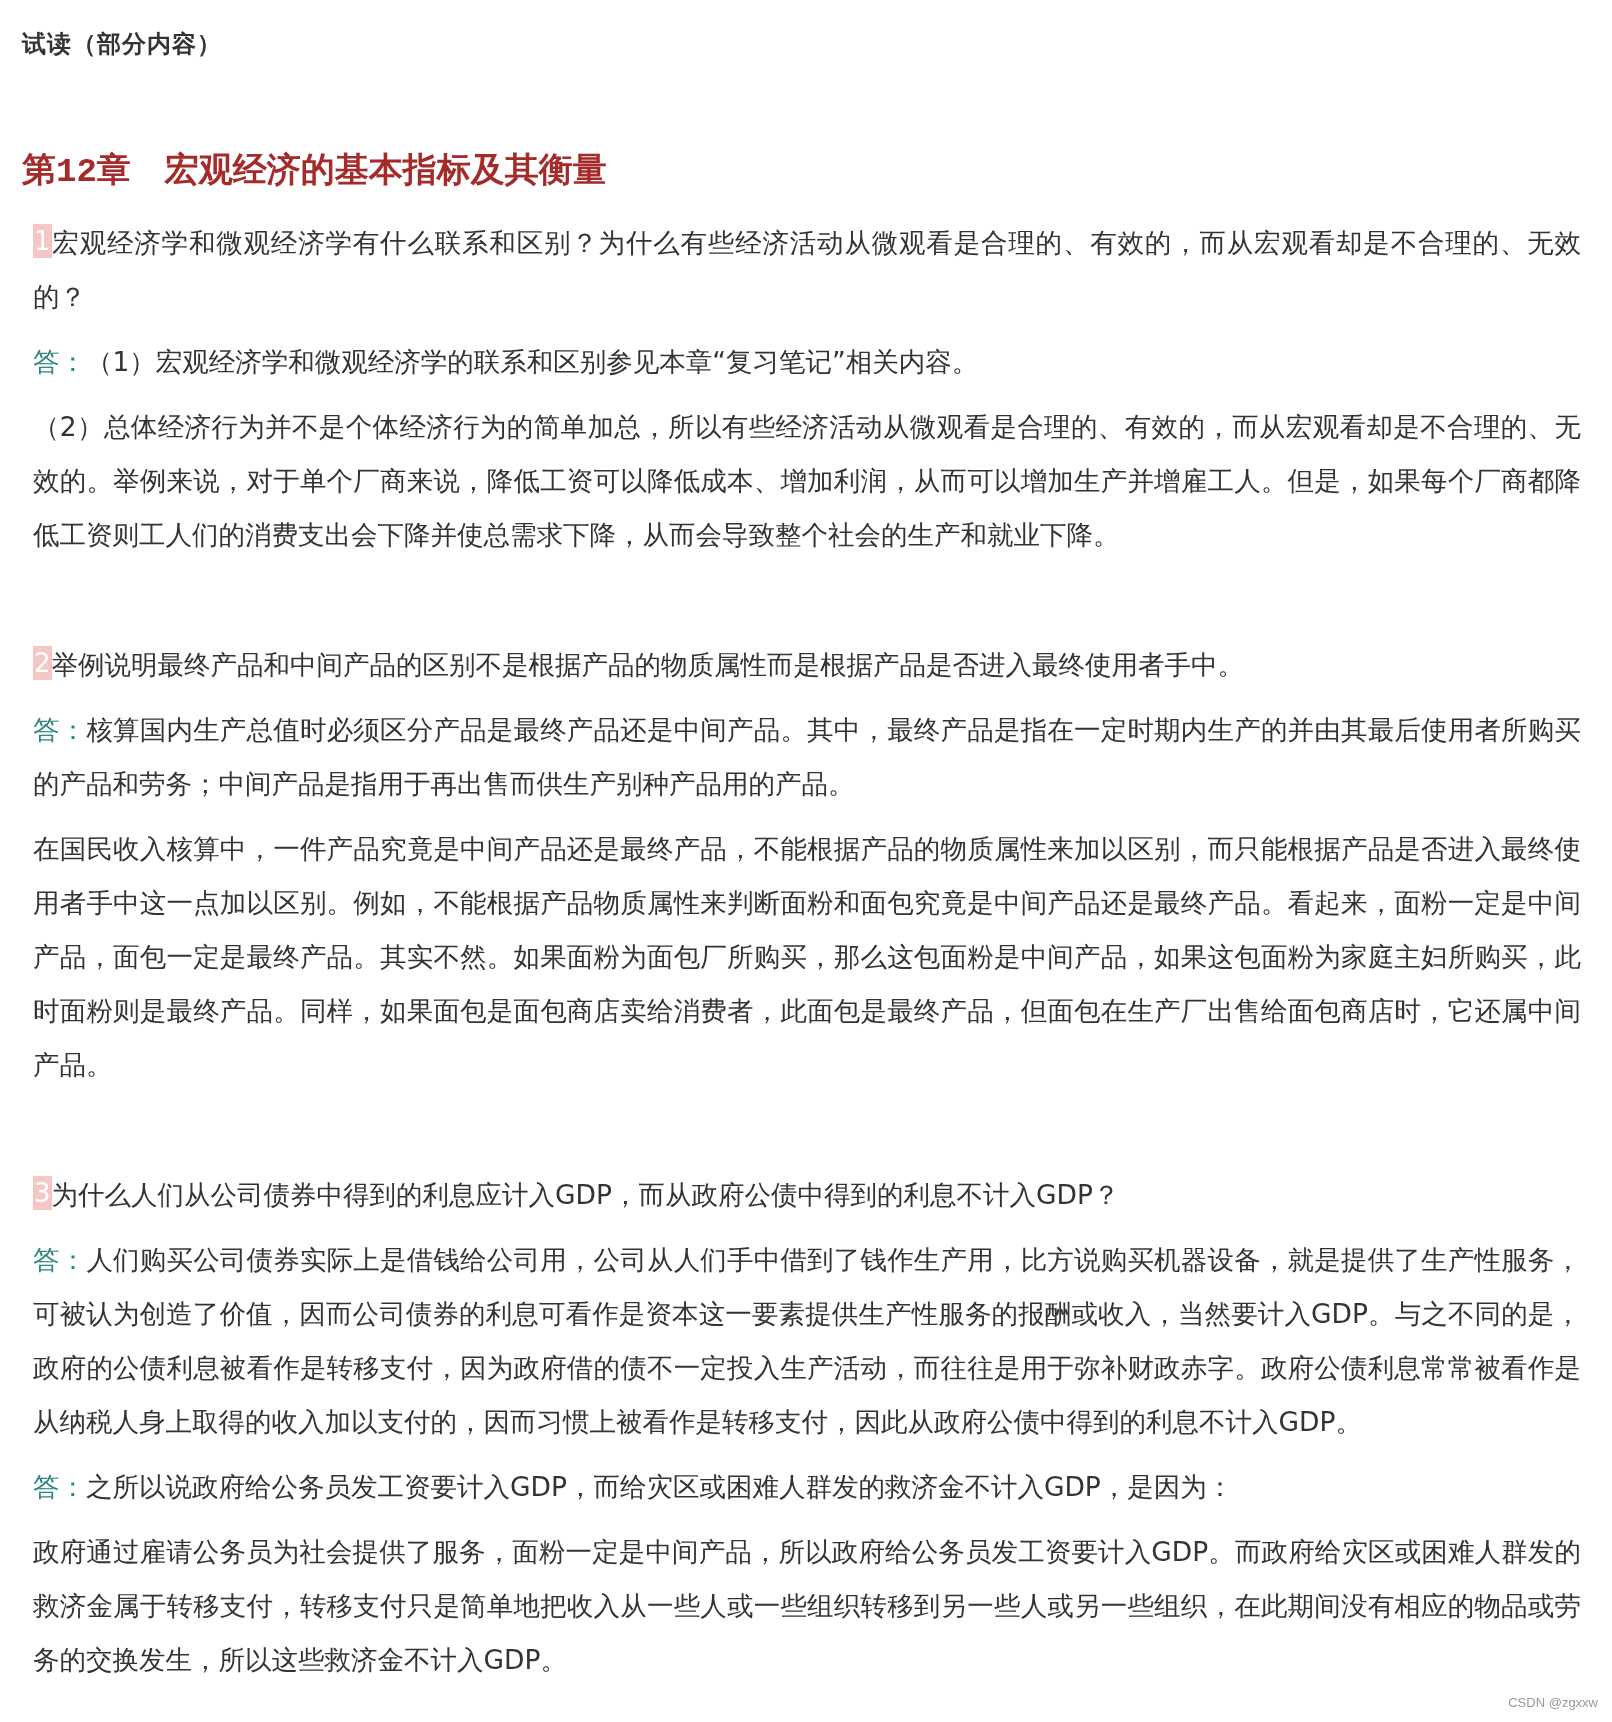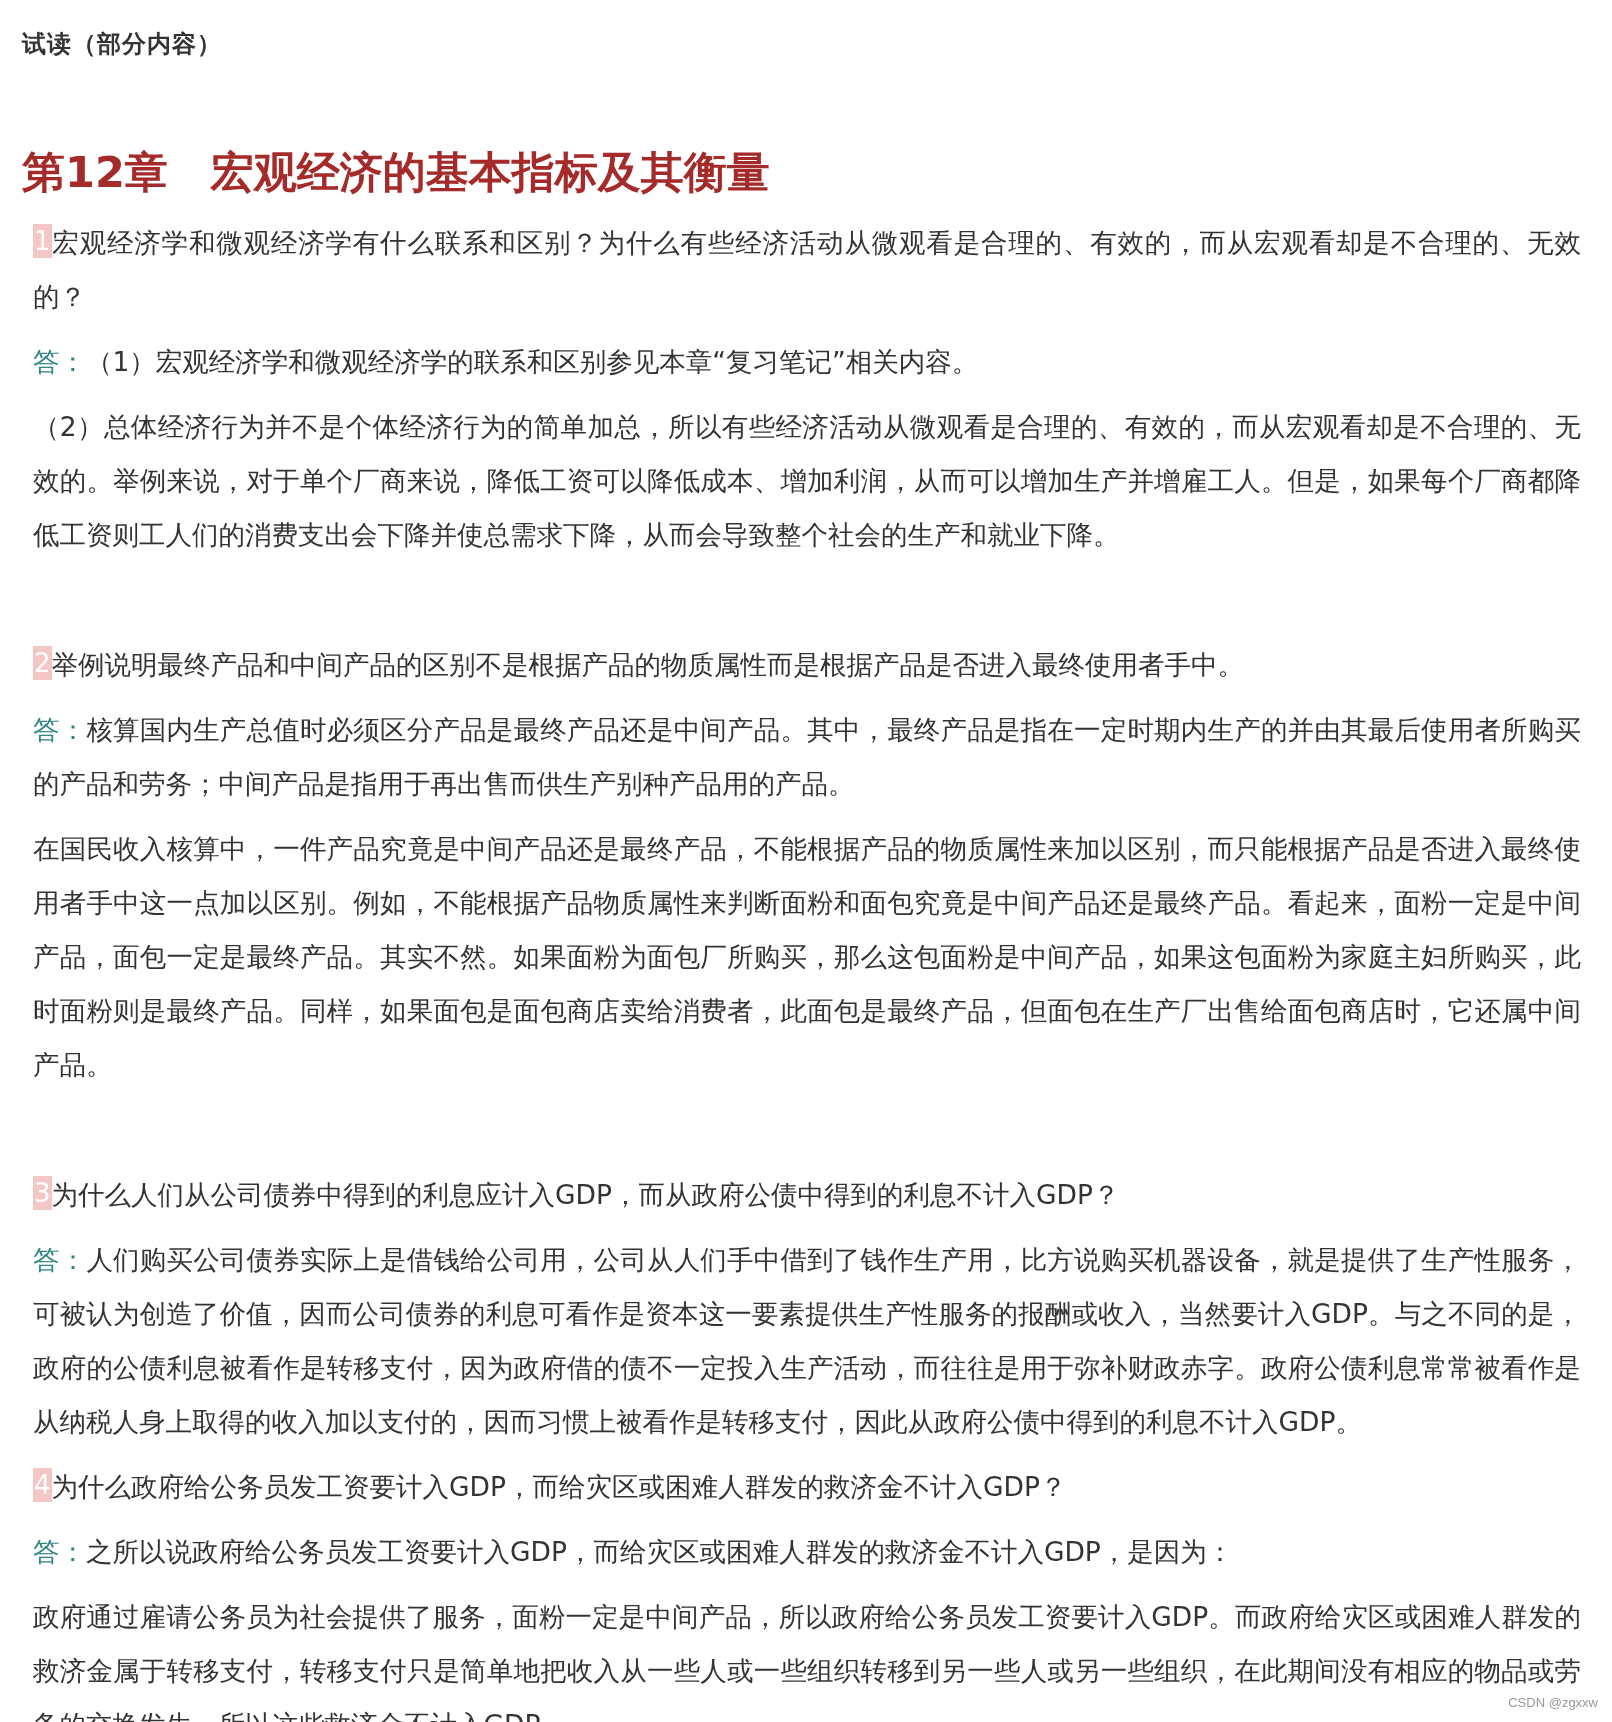--- a/index.html
+++ b/index.html
@@ -29,25 +29,26 @@
       line-height: 48px;
       color: #333333;
       font-weight: bold;
       letter-spacing: 1px;
       white-space: nowrap;
     }
     .chapter-title {
       position: absolute;
       top: 148px;
       left: 0;
-      font-size: 43px;
+      font-size: 34px;
       line-height: 48px;
       color: #a52a2a;
       font-weight: bold;
       white-space: nowrap;
+      font-family: Liberation Mono, monospace;
     }
     .content {
       position: absolute;
       top: 205px;
       left: 0;
       width: 1570px;
       font-size: 26.5px;
       line-height: 54px;
       color: #333333;
     }
@@ -97,19 +98,18 @@
     <div class="spacer"></div>
 
     <p class="para"><span class="qnum">2</span><span>举例说明最终产品和中间产品的区别不是根据产品的物质属性而是根据产品是否进入最终使用者手中。</span></p>
     <p class="para"><span class="ans-label">答：</span><span>核算国内生产总值时必须区分产品是最终产品还是中间产品。其中，最终产品是指在一定时期内生产的并由其最后使用者所购买的产品和劳务；中间产品是指用于再出售而供生产别种产品用的产品。</span></p>
     <p class="para">在国民收入核算中，一件产品究竟是中间产品还是最终产品，不能根据产品的物质属性来加以区别，而只能根据产品是否进入最终使用者手中这一点加以区别。例如，不能根据产品物质属性来判断面粉和面包究竟是中间产品还是最终产品。看起来，面粉一定是中间产品，面包一定是最终产品。其实不然。如果面粉为面包厂所购买，那么这包面粉是中间产品，如果这包面粉为家庭主妇所购买，此时面粉则是最终产品。同样，如果面包是面包商店卖给消费者，此面包是最终产品，但面包在生产厂出售给面包商店时，它还属中间产品。</p>
     <div class="spacer"></div>
 
     <p class="para"><span class="qnum">3</span><span>为什么人们从公司债券中得到的利息应计入GDP，而从政府公债中得到的利息不计入GDP？</span></p>
     <p class="para"><span class="ans-label">答：</span><span>人们购买公司债券实际上是借钱给公司用，公司从人们手中借到了钱作生产用，比方说购买机器设备，就是提供了生产性服务，可被认为创造了价值，因而公司债券的利息可看作是资本这一要素提供生产性服务的报酬或收入，当然要计入GDP。与之不同的是，政府的公债利息被看作是转移支付，因为政府借的债不一定投入生产活动，而往往是用于弥补财政赤字。政府公债利息常常被看作是从纳税人身上取得的收入加以支付的，因而习惯上被看作是转移支付，因此从政府公债中得到的利息不计入GDP。</span></p>
 
-    <p class="para"><span class="qnum">4</span><span>为什么政府给公务员发工资要计入GDP，而给灾区或困难人群发的救济金不计入GDP？</span></p>
     <p class="para"><span class="ans-label">答：</span><span>之所以说政府给公务员发工资要计入GDP，而给灾区或困难人群发的救济金不计入GDP，是因为：</span></p>
     <p class="para">政府通过雇请公务员为社会提供了服务，面粉一定是中间产品，所以政府给公务员发工资要计入GDP。而政府给灾区或困难人群发的救济金属于转移支付，转移支付只是简单地把收入从一些人或一些组织转移到另一些人或另一些组织，在此期间没有相应的物品或劳务的交换发生，所以这些救济金不计入GDP。</p>
   </div>
 </div>
 
 <div class="watermark">CSDN @zgxxw</div>
 
 </body></html>

